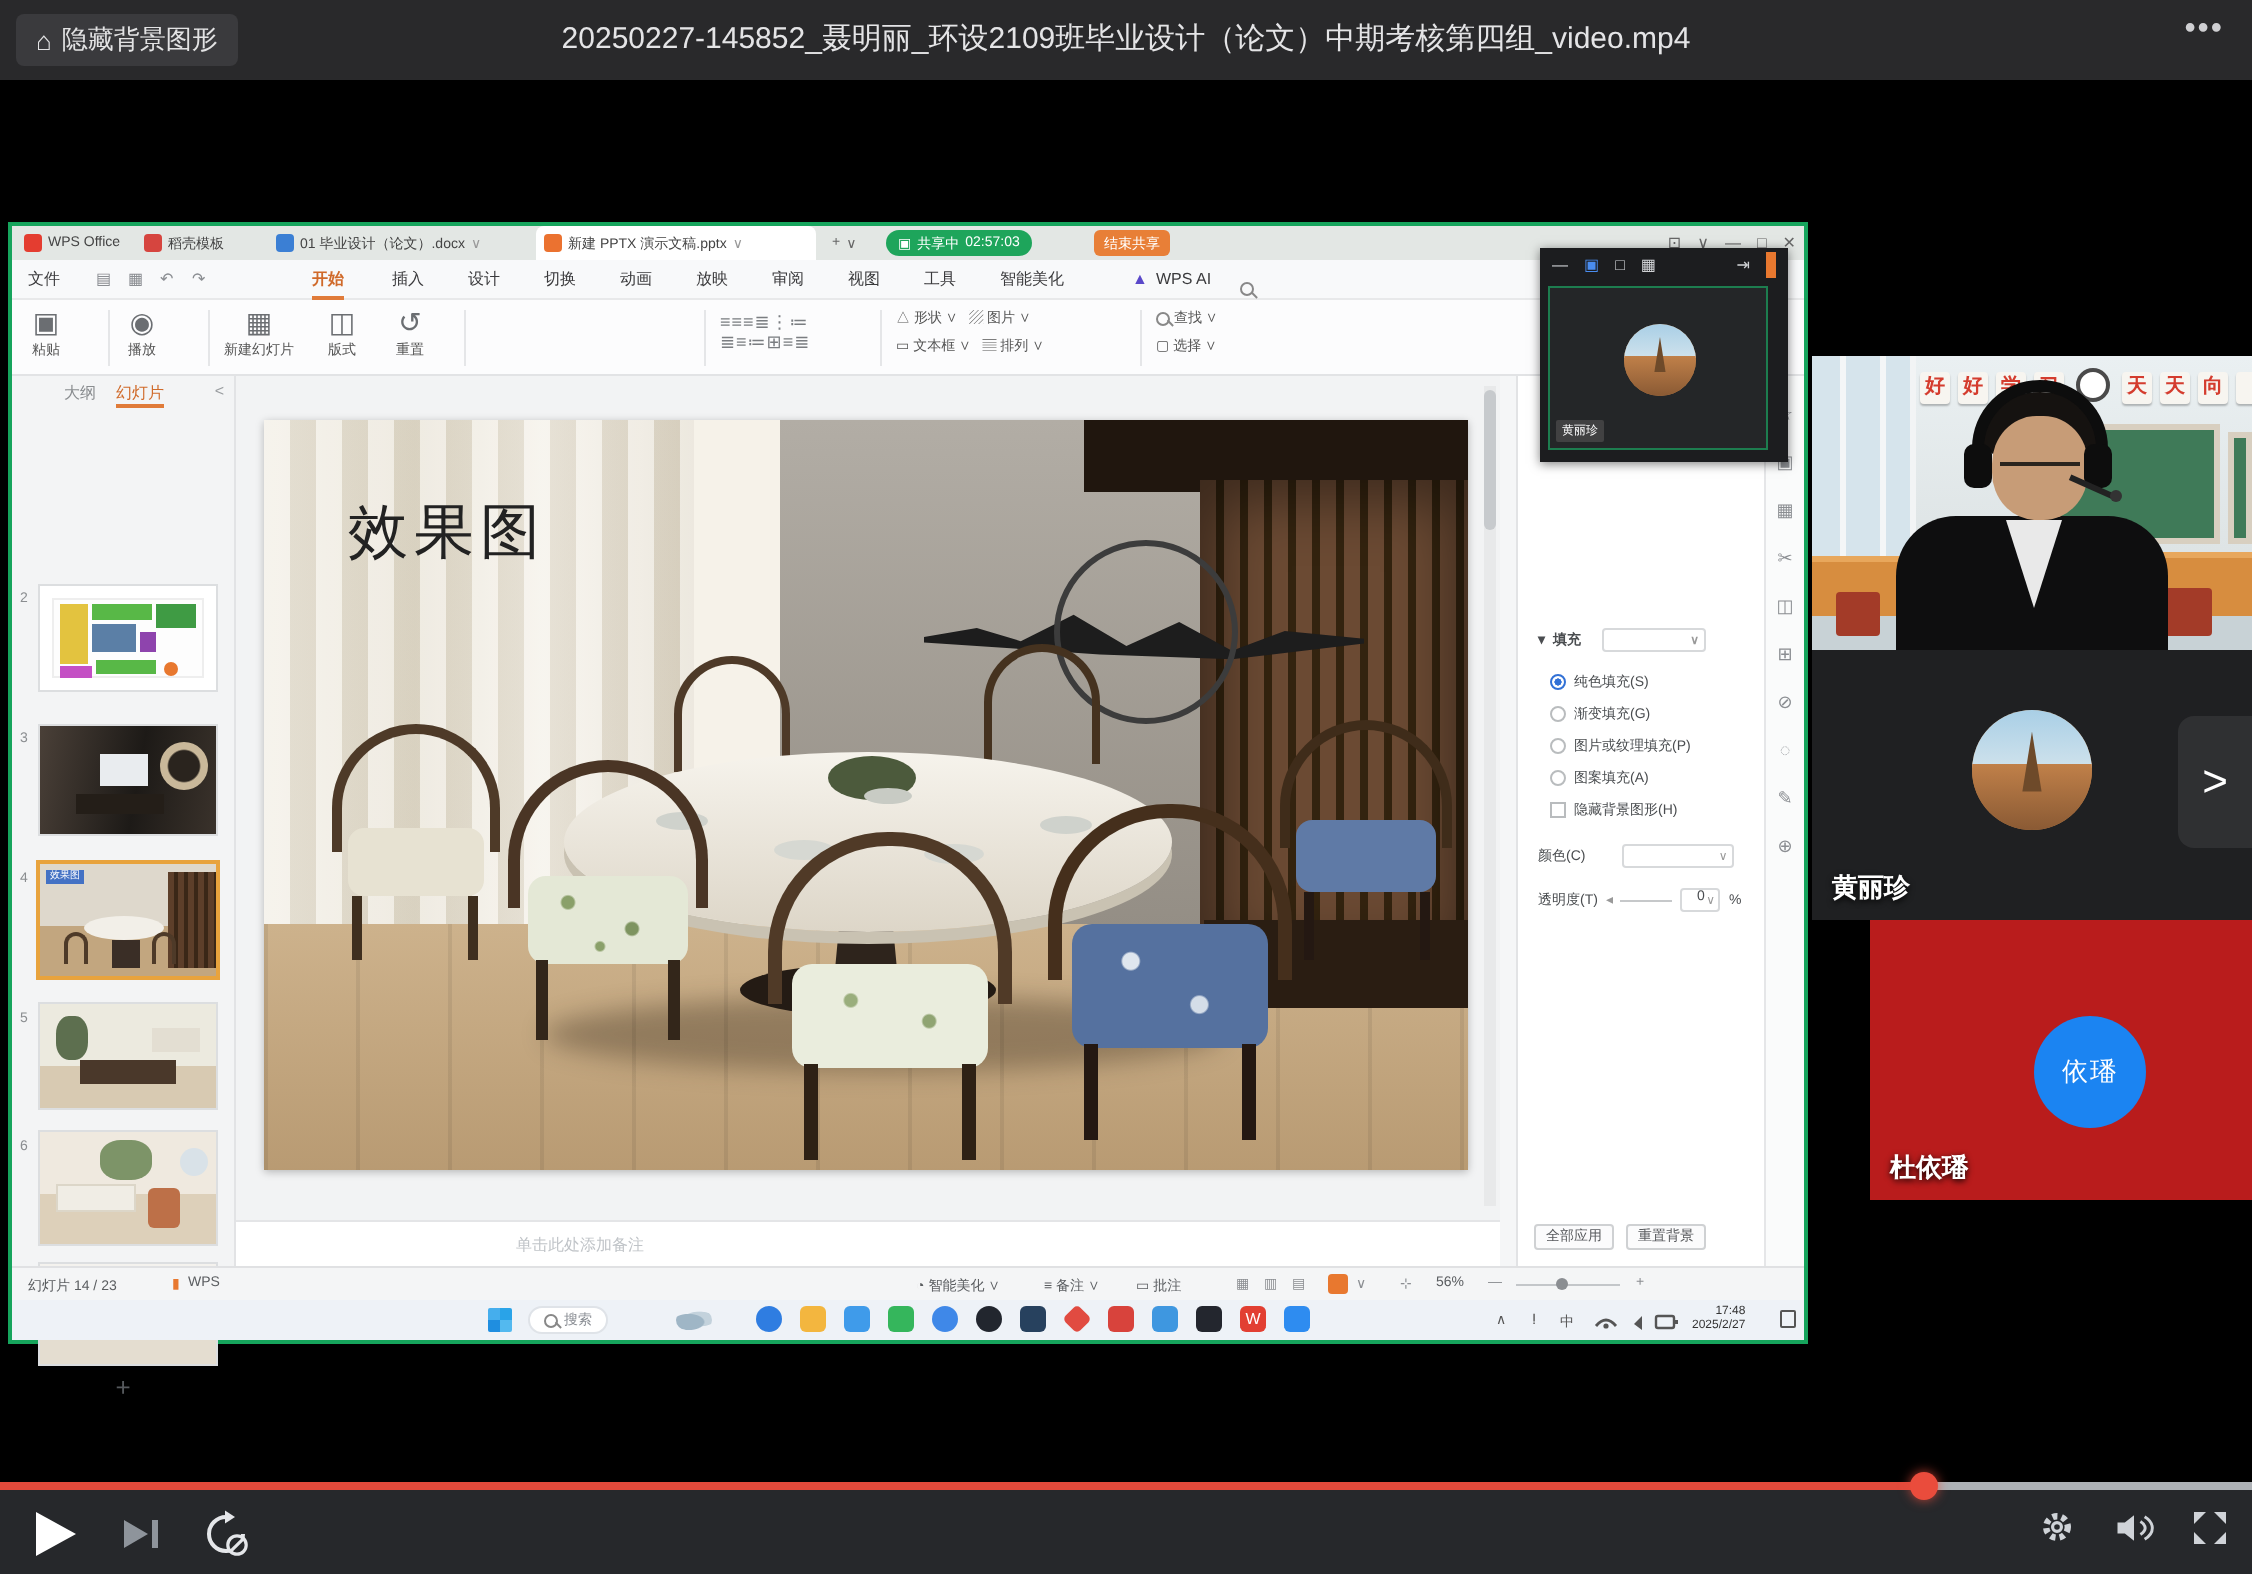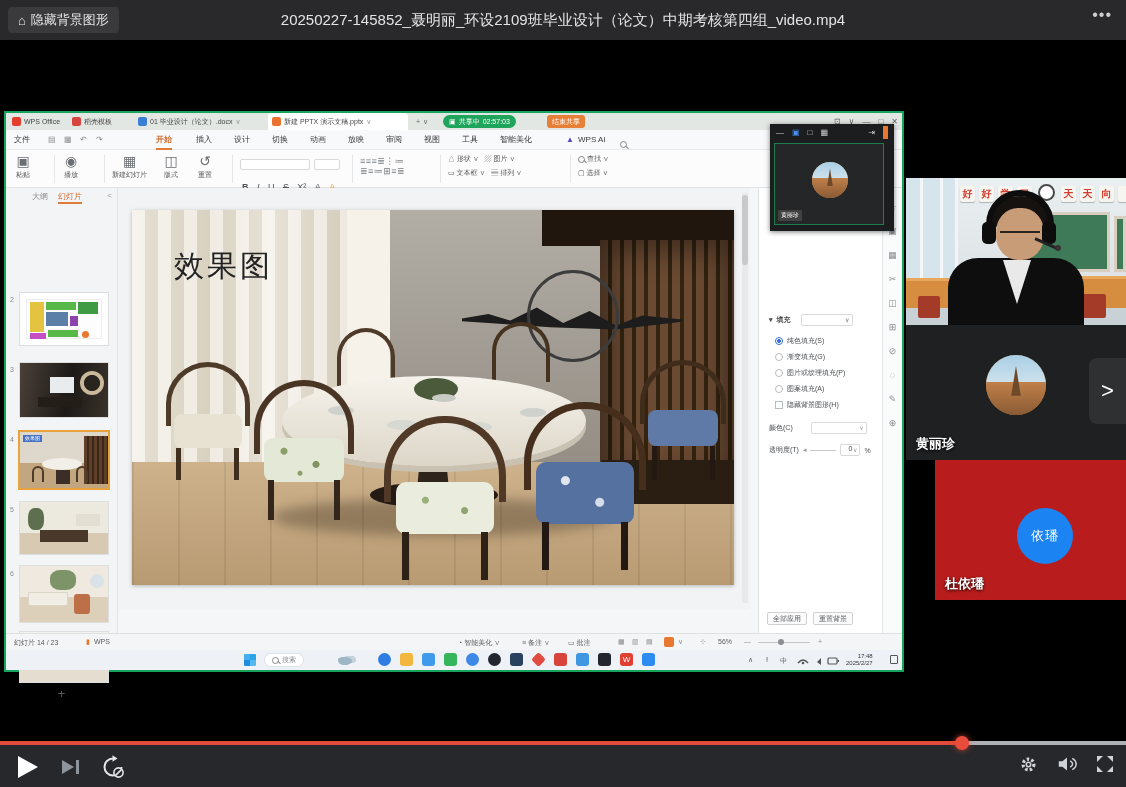--- a/index.html
+++ b/index.html
@@ -203,33 +203,20 @@
 
     <div class="a wribbon">
       <div class="rg" style="left:10px;"><span class="big">▣</span><span>粘贴</span></div>
       <div class="rsep" style="left:48px;"></div>
       <div class="rg" style="left:58px;"><span class="big">◉</span><span>播放</span></div>
       <div class="rsep" style="left:98px;"></div>
       <div class="rg" style="left:106px;"><span class="big">▦</span><span>新建幻灯片</span></div>
       <div class="rg" style="left:158px;"><span class="big">◫</span><span>版式</span></div>
       <div class="rg" style="left:192px;"><span class="big">↺</span><span>重置</span></div>
       <div class="rsep" style="left:226px;"></div>
-      <div class="a" style="left:234px;top:5px;">
-        <span class="fbox" style="width:70px;"></span>
-        <span class="fbox" style="width:26px;"></span>
-        <div style="margin-top:3px;">
-          <span class="fmt" style="font-weight:700;">B</span>
-          <span class="fmt" style="font-style:italic;">I</span>
-          <span class="fmt" style="text-decoration:underline;">U</span>
-          <span class="fmt" style="text-decoration:line-through;">S</span>
-          <span class="fmt">X²</span>
-          <span class="fmt" style="border-bottom:2px solid #d23b2f;">A</span>
-          <span class="fmt" style="color:#e8a33d;">A</span>
-        </div>
-      </div>
       <div class="rsep" style="left:346px;"></div>
       <div class="a" style="left:354px;top:6px;width:74px;">
         <div class="parrow">≡ ≡ ≡ ≣ ⋮ ≔</div>
         <div class="parrow">≣ ≡ ≔ ⊞ ≡ ≣</div>
       </div>
       <div class="rsep" style="left:434px;"></div>
       <div class="a" style="left:442px;top:4px;font-size:7px;">
         <div>
           <span>△</span> <span>形状</span> ∨&nbsp;&nbsp;
           <span>▨</span> <span>图片</span> ∨
@@ -359,20 +346,23 @@
       <div class="sc" style="left:508px;top:150px;width:86px;height:122px;">
         <div class="sc" style="left:0;top:0;width:86px;height:64px;border:5px solid #3f2c1a;border-bottom:none;border-radius:43px 43px 0 0;"></div>
         <div class="sc" style="left:8px;top:50px;width:70px;height:36px;border-radius:8px;background:#5f7aa6;"></div>
         <div class="sc" style="left:12px;top:86px;width:5px;height:34px;background:#241812;"></div>
         <div class="sc" style="left:70px;top:86px;width:5px;height:34px;background:#241812;"></div>
       </div>
       <div class="sl-title a">效果图</div>
     </div>
     <div class="a vscroll"></div>
     <div class="a vthumb"></div>
+    <div class="a notesbar">
+      <span style="margin-left:140px;">单击此处添加备注</span>
+    </div>
 
     <div class="a rpanel">
       <div class="prow" style="top:126px;font-weight:700;">
         <span>▾</span>
         <span>填充</span>
         <span class="ddl" style="width:52px;margin-left:6px;"></span>
       </div>
       <div class="prow" style="top:148px;left:16px;">
         <span class="radio on"></span>
         <span>纯色填充(S)</span>

